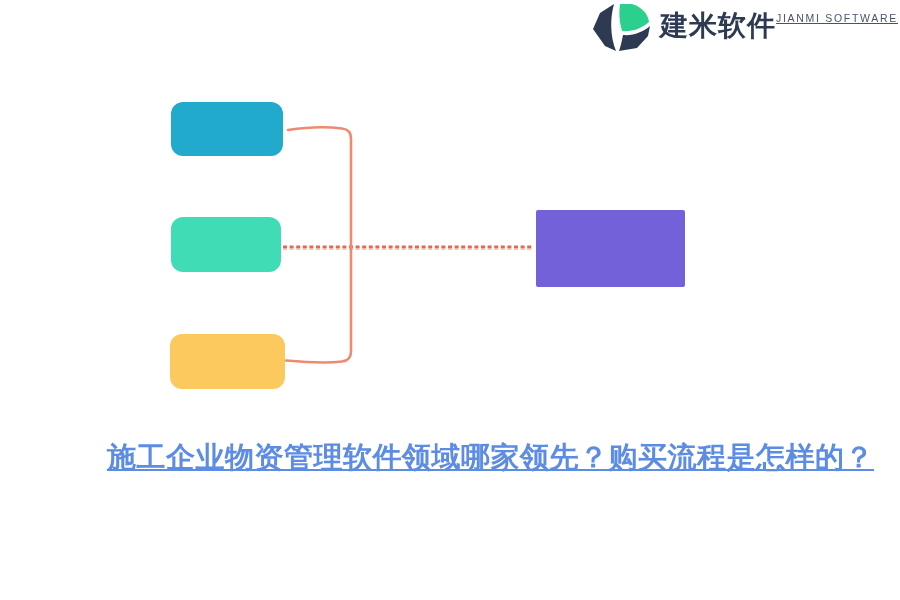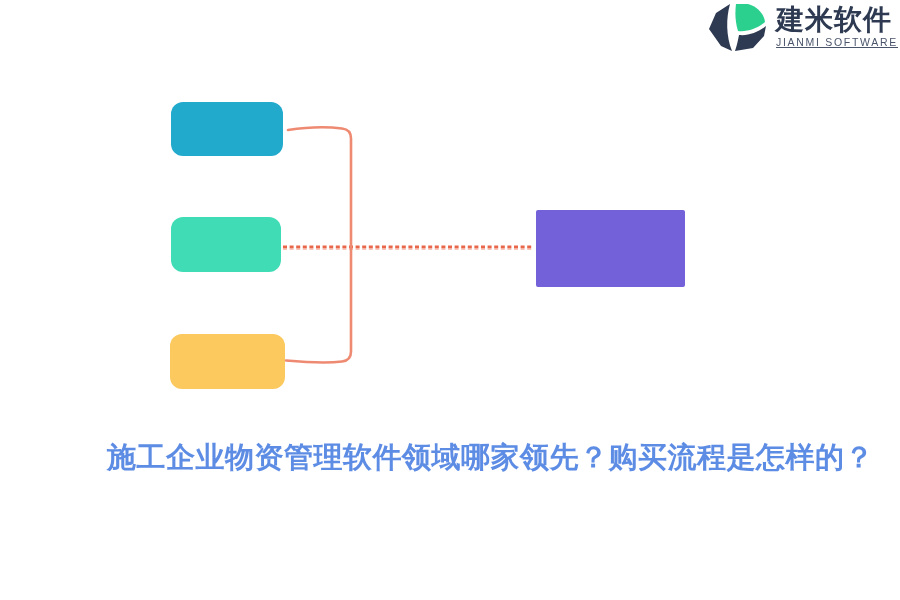--- a/index.html
+++ b/index.html
@@ -26,21 +26,21 @@
     gap: 7px;
   }
   .logo-icon {
     width: 62px;
     height: 47px;
     margin-top: 2px;
     flex: 0 0 auto;
   }
   .logo-text {
     display: flex;
-    flex-direction: column;
+    flex-direction: row;
     align-items: flex-start;
   }
   .logo-name {
     font-size: 28px;
     font-weight: 700;
     letter-spacing: 1px;
     line-height: 1.1;
     white-space: nowrap;
   }
   .logo-sub {
@@ -107,15 +107,15 @@
   <div class="node node-result" style="background: rgb(114, 97, 216);"></div>
 
   <svg class="connectors" viewBox="0 0 262 250" aria-hidden="true">
 
     <line x1="0" y1="128.8" x2="250" y2="128.8" fill="none" stroke-width="2.4" stroke-dasharray="4 2.6" stroke="#e8664a"></line>
     <line x1="0" y1="130.9" x2="250" y2="130.9" fill="none" stroke-width="1.9" stroke-dasharray="4 2.6" stroke="#f5b2a2"></line>
 
     <path d="M5,12 C25,9 47,9 59,10.5 Q68,11.5 68,20.5 L68,233.5 Q68,242.5 59,243.5 C47,245 25,244.5 3,242.5" fill="none" stroke-width="2.6" stroke-linecap="round" stroke="#ef8a72"></path>
   </svg>
 
-  <h1 class="heading" style="color: rgb(93, 140, 228);">施工企业物资管理软件领域哪家领先？购买流程是怎样的？</h1>
+  <h1 class="heading" style="color: rgb(93, 140, 228); text-decoration: underline;">施工企业物资管理软件领域哪家领先？购买流程是怎样的？</h1>
 
 </div>
 
 </body></html>

